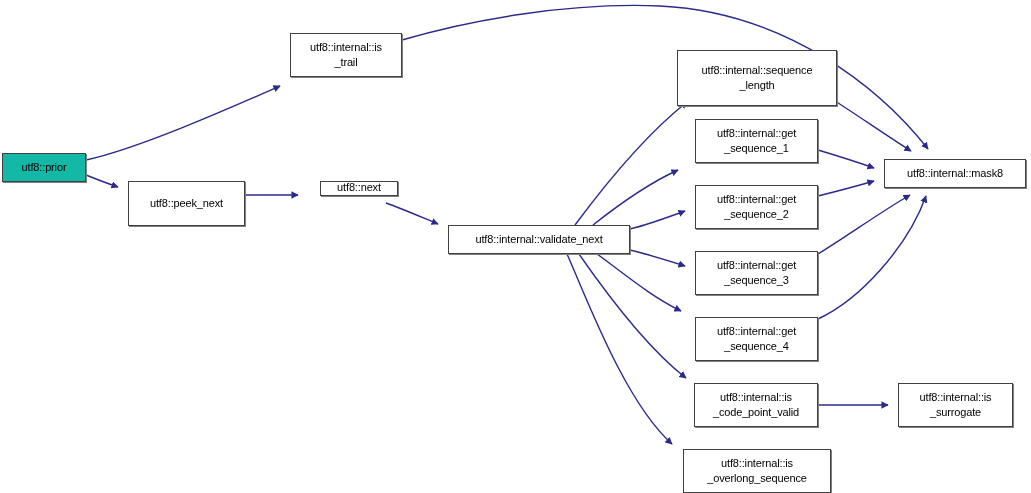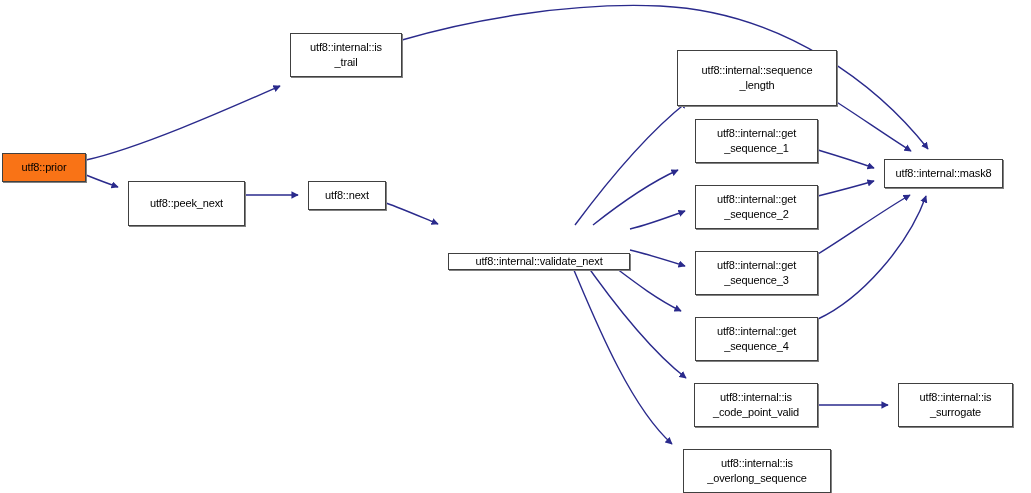--- a/index.html
+++ b/index.html
@@ -34,21 +34,21 @@
     text-align: center;
     font-size: 11px;
     line-height: 15px;
     color: #000000;
     letter-spacing: -0.15px;
     white-space: pre-line;
     box-shadow: 1px 1px 0 0 #808080;
     z-index: 5;
   }
   .node.highlight {
-    background: #f97316;
+    background: #14b8a6;
   }
   .node span {
     display: block;
     padding: 0 3px;
   }
 </style>
 </head>
 <body>
 
 <div id="canvas">
@@ -79,33 +79,33 @@
         <path d="M 818,319 C 861,299 908,246 926,196" fill="none" stroke="#2a2a8c" stroke-width="1.4" marker-end="url(#arrow)"></path>
         <path d="M 818,405 C 841,405 866,405 888,405" fill="none" stroke="#2a2a8c" stroke-width="1.4" marker-end="url(#arrow)"></path>
       </g>
   </svg>
 
   <div id="nodes">
       <div class="node highlight" style="left: 2px; top: 153px; width: 84px; height: 29px;"><span>utf8::prior</span></div>
       <div class="node" style="left: 290px; top: 33px; width: 112px; height: 44px;"><span>utf8::internal::is
 _trail</span></div>
       <div class="node" style="left: 128px; top: 181px; width: 117px; height: 45px;"><span>utf8::peek_next</span></div>
-      <div class="node" style="left: 308px; top: 181px; width: 78px; height: 29px;"><span>utf8::next</span></div>
-      <div class="node" style="left: 448px; top: 225px; width: 182px; height: 17px; margin-top: 28px;"><span>utf8::internal::validate_next</span></div>
+      <div class="node" style="left: 320px; top: 181px; width: 78px; height: 15px; align-items: flex-end;"><span>utf8::next</span></div>
+      <div class="node" style="left: 448px; top: 225px; width: 182px; height: 29px;"><span>utf8::internal::validate_next</span></div>
       <div class="node" style="left: 677px; top: 50px; width: 160px; height: 56px;"><span>utf8::internal::sequence
 _length</span></div>
       <div class="node" style="left: 695px; top: 119px; width: 123px; height: 44px;"><span>utf8::internal::get
 _sequence_1</span></div>
       <div class="node" style="left: 695px; top: 185px; width: 123px; height: 44px;"><span>utf8::internal::get
 _sequence_2</span></div>
       <div class="node" style="left: 695px; top: 251px; width: 123px; height: 44px;"><span>utf8::internal::get
 _sequence_3</span></div>
       <div class="node" style="left: 695px; top: 317px; width: 123px; height: 44px;"><span>utf8::internal::get
 _sequence_4</span></div>
-      <div class="node" style="left: 884px; top: 159px; width: 119px; height: 29px;"><span>utf8::internal::mask8</span></div>
+      <div class="node" style="left: 884px; top: 159px; width: 142px; height: 29px;"><span>utf8::internal::mask8</span></div>
       <div class="node" style="left: 694px; top: 383px; width: 124px; height: 44px;"><span>utf8::internal::is
 _code_point_valid</span></div>
       <div class="node" style="left: 898px; top: 383px; width: 115px; height: 44px;"><span>utf8::internal::is
 _surrogate</span></div>
       <div class="node" style="left: 683px; top: 449px; width: 148px; height: 44px;"><span>utf8::internal::is
 _overlong_sequence</span></div>
     </div>
 
 </div>
 

